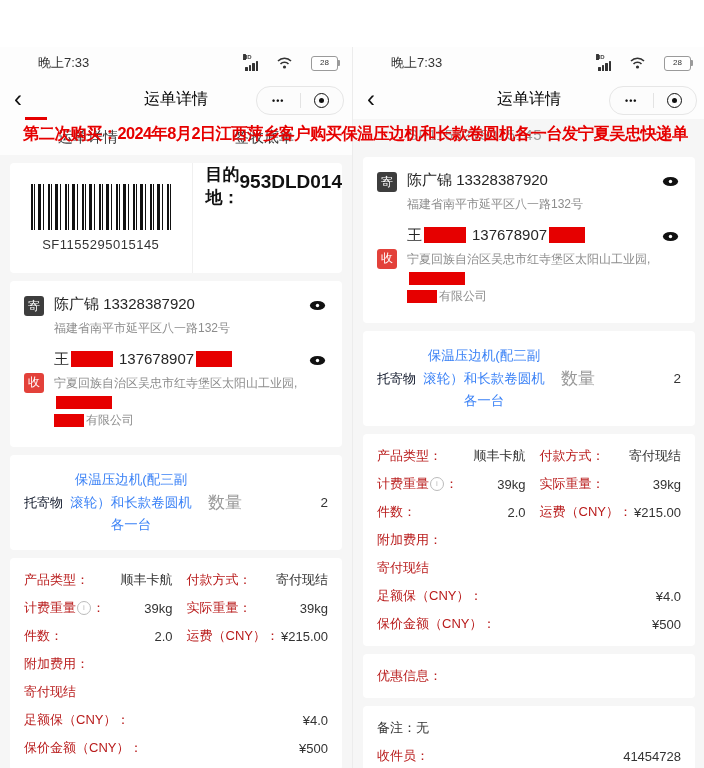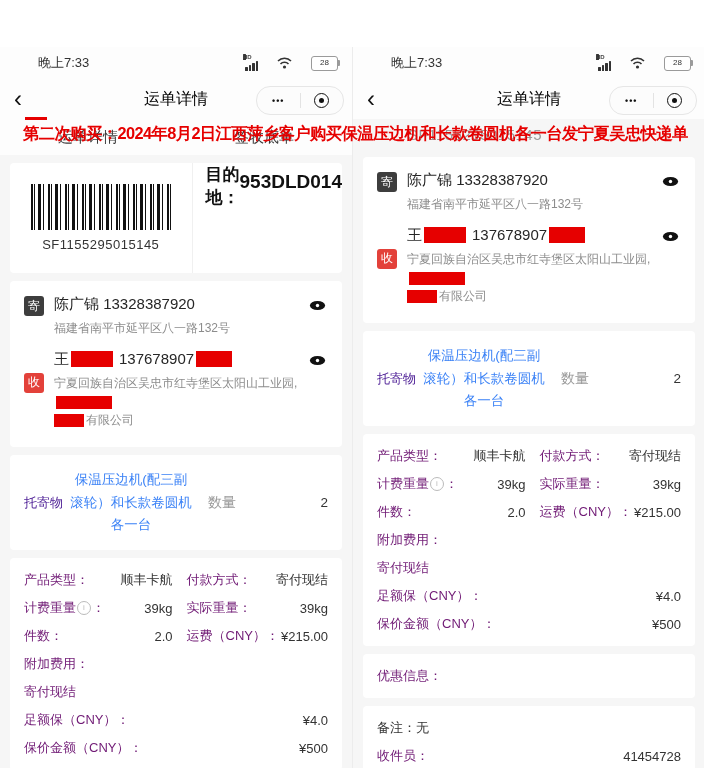--- a/index.html
+++ b/index.html
@@ -70,31 +70,31 @@
   .aaddr{font-size:12px;color:#8c8c8c;margin-top:5px;line-height:1.55;}
   .eye{position:absolute;right:2px;top:5px;cursor:pointer;line-height:0;}
   .rb{display:inline-block;background:#e60000;vertical-align:middle;}
   .rb-name{width:42px;height:16px;margin:0 6px 2px 2px;}
   .rb-phone{width:36px;height:16px;margin-left:2px;margin-bottom:2px;}
   .rb-a1{width:56px;height:13px;margin-left:2px;}
   .rb-a2{width:30px;height:13px;margin-right:2px;}
 
   
   .cargo-card{padding:14px;display:flex;align-items:center;}
-  .cg-label{font-size:13px;color:#4c1d95;width:46px;flex:none;}
+  .cg-label{font-size:13px;color:#0f172a;width:46px;flex:none;}
   .cg-val{width:122px;text-align:center;font-size:13.5px;color:#3b82f6;line-height:1.65;}
-  .cg-qtyl{font-size:14px;color:#999;margin-left:16px;}
+  .cg-qtyl{font-size:17px;color:#999;margin-left:16px;}
   .cg-qty{margin-left:auto;font-size:13.5px;color:#333;}
 
   
   .fields-card{padding:8px 14px;}
   .frow{display:flex;align-items:center;height:28px;font-size:13px;}
   .half{flex:1.05;display:flex;align-items:center;}
   .h2{flex:1;padding-left:14px;justify-content:flex-end;}
-  .fl{color:#701a75;}
+  .fl{color:#b91c1c;}
   .fl.dark{color:#333;}
   .fv{margin-left:auto;color:#333;}
   .info{width:12px;height:12px;border:1px solid #bbb;border-radius:50%;color:#bbb;font-size:8px;
         line-height:12px;text-align:center;margin:0 1px;display:inline-block;cursor:pointer;}
 
   
   .wb-row{height:30px;display:flex;align-items:center;padding-left:55px;}
   .wb-num{font-size:15px;color:#9a9a9a;letter-spacing:0.5px;}
 
   

